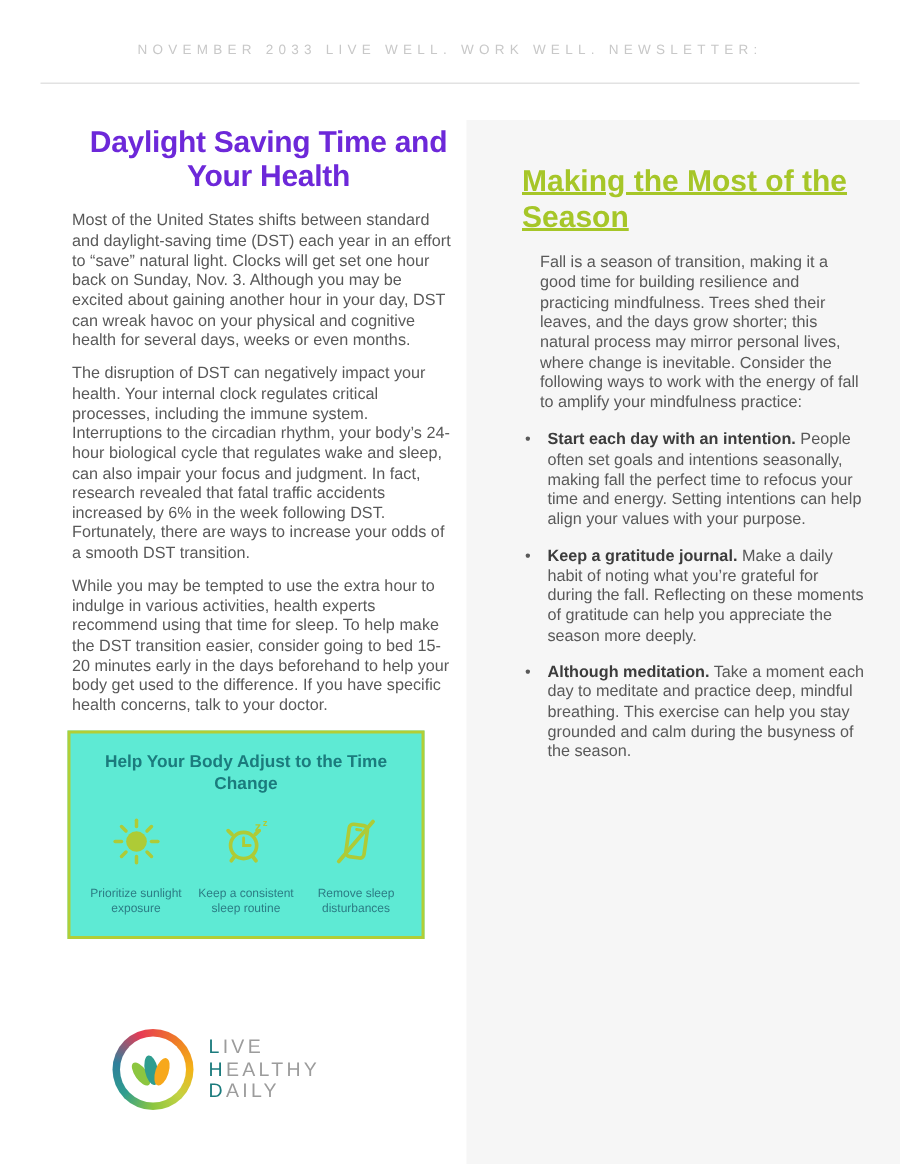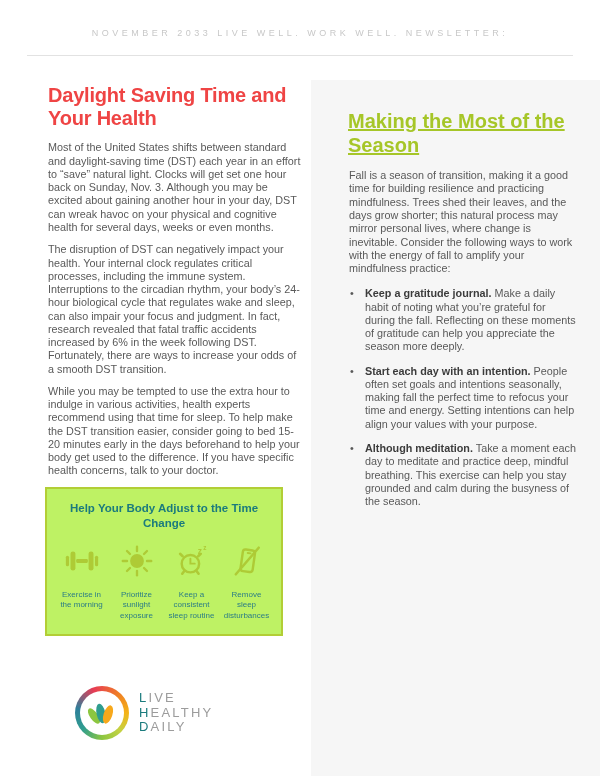--- a/index.html
+++ b/index.html
@@ -14,41 +14,41 @@
   .rule{position:absolute;top:55px;left:27px;right:27px;border-top:1px solid #e2e2e2;}
 
   
   .right-panel{
     position:absolute;left:311px;top:80px;right:0;bottom:0;background:#f6f6f6;
     padding:30px 22px 0 37px;box-sizing:border-box;
   }
   .right-panel h2{
     margin:0 0 12px 0;font-size:20px;line-height:1.18;font-weight:700;color:#a6c628;text-decoration:underline;
   }
-  .right-panel p{margin:0 0 10px 1px;font-size:10.8px;line-height:1.23;color:#595959;}
+  .right-panel p{margin:0 0 10px 12px;font-size:10.8px;line-height:1.23;color:#595959;}
   .bullets{list-style:none;margin:12px 0 0 0;padding:0;}
   .bullets li{
     position:relative;padding-left:17px;margin-bottom:11px;
     font-size:10.8px;line-height:1.23;color:#595959;
   }
   .bullets li::before{content:"\2022";position:absolute;left:2px;top:0;color:#595959;}
   .lead{font-weight:700;color:#3c3c3c;}
 
   
   .left-col{position:absolute;left:48px;top:84px;width:254px;}
   .left-col h1{
-    margin:0 0 11px 0;font-size:20px;line-height:1.16;font-weight:700;color:#ef4444;
-    width:262px;letter-spacing:-0.2px;
+    margin:0 0 11px 0;font-size:20px;line-height:1.16;font-weight:700;color:#6d28d9;
+    width:262px;letter-spacing:-0.2px;text-align:center;
   }
   .left-col p{margin:0 0 9px 0;font-size:10.8px;line-height:1.23;color:#595959;}
 
   
   .tip-box{
     box-sizing:border-box;width:238px;margin:6px 0 0 -3px;
-    border:2px solid #b2ce36;background:#bef264;padding:10px 7px 12px 7px;
+    border:2px solid #b2ce36;background:#5eead4;padding:10px 7px 12px 7px;
   }
   .tip-title{
     font-size:11.5px;font-weight:700;color:#1b7b7d;text-align:center;
     line-height:1.3;margin:2px 12px 13px 12px;
   }
   .tip-grid{display:flex;}
   .tip-item{flex:1;text-align:center;}
   .tip-icon{display:inline-block;height:34px;}
   .tip-label{
     display:block;font-size:8px;line-height:1.35;color:#2c7d85;margin-top:8px;
@@ -74,58 +74,44 @@
 <div class="page">
 
   <div class="masthead">NOVEMBER 2033 LIVE WELL. WORK WELL. NEWSLETTER:</div>
   <div class="rule"></div>
 
   <div class="right-panel">
     <h2>Making the Most of the Season</h2>
     <p>Fall is a season of transition, making it a good time for building resilience and practicing mindfulness. Trees shed their leaves, and the days grow shorter; this natural process may mirror personal lives, where change is inevitable. Consider the following ways to work with the energy of fall to amplify your mindfulness practice:</p>
     <ul class="bullets">
       <li>
+        <span class="lead">Start each day with an intention.</span>
+        <span>People often set goals and intentions seasonally, making fall the perfect time to refocus your time and energy. Setting intentions can help align your values with your purpose.</span>
+      </li>
+      <li>
         <span class="lead">Keep a gratitude journal.</span>
         <span>Make a daily habit of noting what you’re grateful for during the fall. Reflecting on these moments of gratitude can help you appreciate the season more deeply.</span>
-      </li>
-      <li>
-        <span class="lead">Start each day with an intention.</span>
-        <span>People often set goals and intentions seasonally, making fall the perfect time to refocus your time and energy. Setting intentions can help align your values with your purpose.</span>
       </li>
       <li>
         <span class="lead">Although meditation.</span>
         <span>Take a moment each day to meditate and practice deep, mindful breathing. This exercise can help you stay grounded and calm during the busyness of the season.</span>
       </li>
     </ul>
   </div>
 
   <div class="left-col">
     <h1>Daylight Saving Time and Your Health</h1>
     <p>Most of the United States shifts between standard and daylight-saving time (DST) each year in an effort to “save” natural light. Clocks will get set one hour back on Sunday, Nov. 3. Although you may be excited about gaining another hour in your day, DST can wreak havoc on your physical and cognitive health for several days, weeks or even months.</p>
     <p>The disruption of DST can negatively impact your health. Your internal clock regulates critical processes, including the immune system. Interruptions to the circadian rhythm, your body’s 24-hour biological cycle that regulates wake and sleep, can also impair your focus and judgment. In fact, research revealed that fatal traffic accidents increased by 6% in the week following DST. Fortunately, there are ways to increase your odds of a smooth DST transition.</p>
     <p>While you may be tempted to use the extra hour to indulge in various activities, health experts recommend using that time for sleep. To help make the DST transition easier, consider going to bed 15-20 minutes early in the days beforehand to help your body get used to the difference. If you have specific health concerns, talk to your doctor.</p>
 
     <div class="tip-box">
       <div class="tip-title">Help Your Body Adjust to the Time Change</div>
       <div class="tip-grid">
 
-        <div class="tip-item">
-          <span class="tip-icon">
-            <svg width="34" height="34" viewBox="0 0 32 32">
-              <g fill="#aecb36">
-                <rect x="0.8" y="11" width="3" height="10" rx="1.5"></rect>
-                <rect x="5.2" y="7" width="4.6" height="18" rx="2.2"></rect>
-                <rect x="10.5" y="14.2" width="11" height="3.6" rx="1"></rect>
-                <rect x="22.2" y="7" width="4.6" height="18" rx="2.2"></rect>
-                <rect x="28.2" y="11" width="3" height="10" rx="1.5"></rect>
-              </g>
-            </svg>
-          </span>
-          <span class="tip-label">Exercise in the morning</span>
-        </div>
 
         <div class="tip-item">
           <span class="tip-icon">
             <svg width="34" height="34" viewBox="0 0 32 32">
               <circle cx="16" cy="16" r="6.5" fill="#aecb36"></circle>
               <g stroke="#aecb36" stroke-width="2.2" stroke-linecap="round">
                 <line x1="16" y1="2.6" x2="16" y2="6.6"></line>
                 <line x1="16" y1="25.4" x2="16" y2="29.4"></line>
                 <line x1="2.6" y1="16" x2="6.6" y2="16"></line>
                 <line x1="25.4" y1="16" x2="29.4" y2="16"></line>

